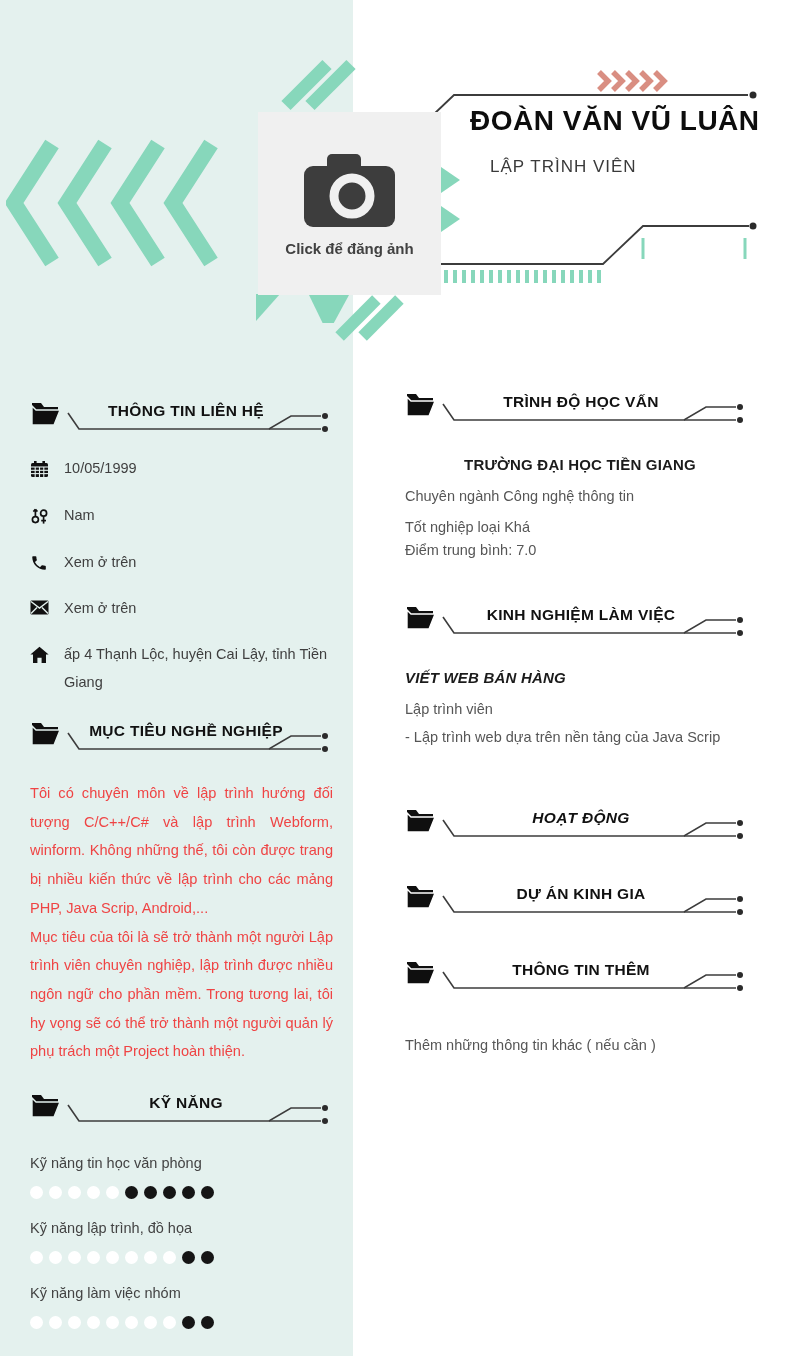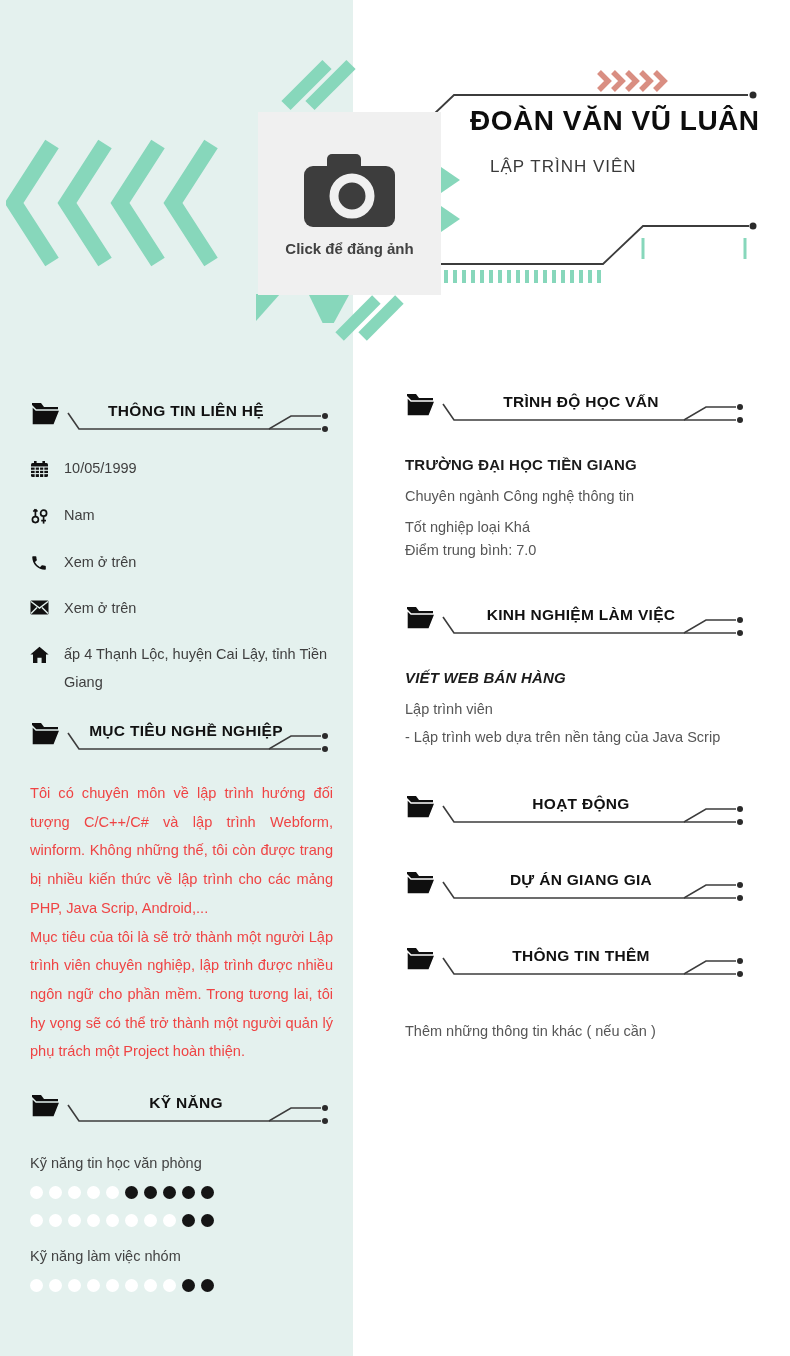--- a/index.html
+++ b/index.html
@@ -63,29 +63,29 @@
   .skills{margin-top:24px;}
   .skill-label{font-size:14.5px;color:#434343;margin-top:21px;}
   .skill-dots{display:flex;gap:6px;margin-top:15px;}
   .dot{width:13px;height:13px;border-radius:50%;}
   .dot-empty{background:#ffffff;}
   .dot-filled{background:#151515;}
 
   
   .entry-title{font-size:15px;font-weight:bold;color:#1b1b1b;letter-spacing:.2px;}
   .entry-line{font-size:14.5px;color:#565656;}
-  .edu-school{margin-top:26px;}
+  .edu-school{margin-top:26px;text-align:center;}
   .edu-major{margin-top:15px;}
   .edu-grade{margin-top:15px;}
   .edu-gpa{margin-top:7px;}
   .gap-exp{margin-top:45px;}
   .exp-name{margin-top:26px;font-style:italic;}
   .exp-role{margin-top:15px;}
   .exp-desc{margin-top:12px;}
-  .gap-act{margin-top:47px;}
+  .gap-act{margin-top:61px;font-style:italic;}
   .gap-proj{margin-top:36px;}
   .gap-add{margin-top:36px;}
   .add-note{margin-top:39px;}
 </style>
 </head>
 <body>
 
 <div class="page">
   <div class="left-bg"></div>
 
@@ -284,20 +284,21 @@
           <span class="dot dot-empty"></span>
           <span class="dot dot-empty"></span>
           <span class="dot dot-empty"></span>
           <span class="dot dot-empty"></span>
           <span class="dot dot-filled"></span>
           <span class="dot dot-filled"></span>
           <span class="dot dot-filled"></span>
           <span class="dot dot-filled"></span>
           <span class="dot dot-filled"></span>
         </div>
+      <div class="skill-label">Kỹ năng lập trình, đồ họa</div>
       <div class="skill-dots">
           <span class="dot dot-empty"></span>
           <span class="dot dot-empty"></span>
           <span class="dot dot-empty"></span>
           <span class="dot dot-empty"></span>
           <span class="dot dot-empty"></span>
           <span class="dot dot-empty"></span>
           <span class="dot dot-empty"></span>
           <span class="dot dot-empty"></span>
           <span class="dot dot-filled"></span>
@@ -370,21 +371,21 @@
         <circle cx="301" cy="5" r="3" fill="#2b2b2b"></circle>
         <circle cx="301" cy="18" r="3" fill="#2b2b2b"></circle>
       </svg>
     </div>
 
     <div class="sec-header w-right gap-proj">
       <svg class="sec-folder" width="30" height="26" viewBox="0 0 30 26">
         <path d="M2 2 h9 l3 4 h14 v5 H2 Z" fill="#0f0f0f"></path>
         <path d="M6 9 h24 l-6 15 H2 V5 Z" fill="#0f0f0f" stroke="#ffffff" stroke-width="1.4"></path>
       </svg>
-      <span class="sec-title">DỰ ÁN GIANG GIA</span>
+      <span class="sec-title">DỰ ÁN KINH GIA</span>
       <svg class="sec-line" width="308" height="26" viewBox="0 0 308 26">
         <path d="M4 2 L15 18 H245 L267 5 H297" stroke="#3c3c3c" stroke-width="1.6" fill="none"></path>
         <path d="M245 18 H297" stroke="#3c3c3c" stroke-width="1.6" fill="none"></path>
         <circle cx="301" cy="5" r="3" fill="#2b2b2b"></circle>
         <circle cx="301" cy="18" r="3" fill="#2b2b2b"></circle>
       </svg>
     </div>
 
     <div class="sec-header w-right gap-add">
       <svg class="sec-folder" width="30" height="26" viewBox="0 0 30 26">

